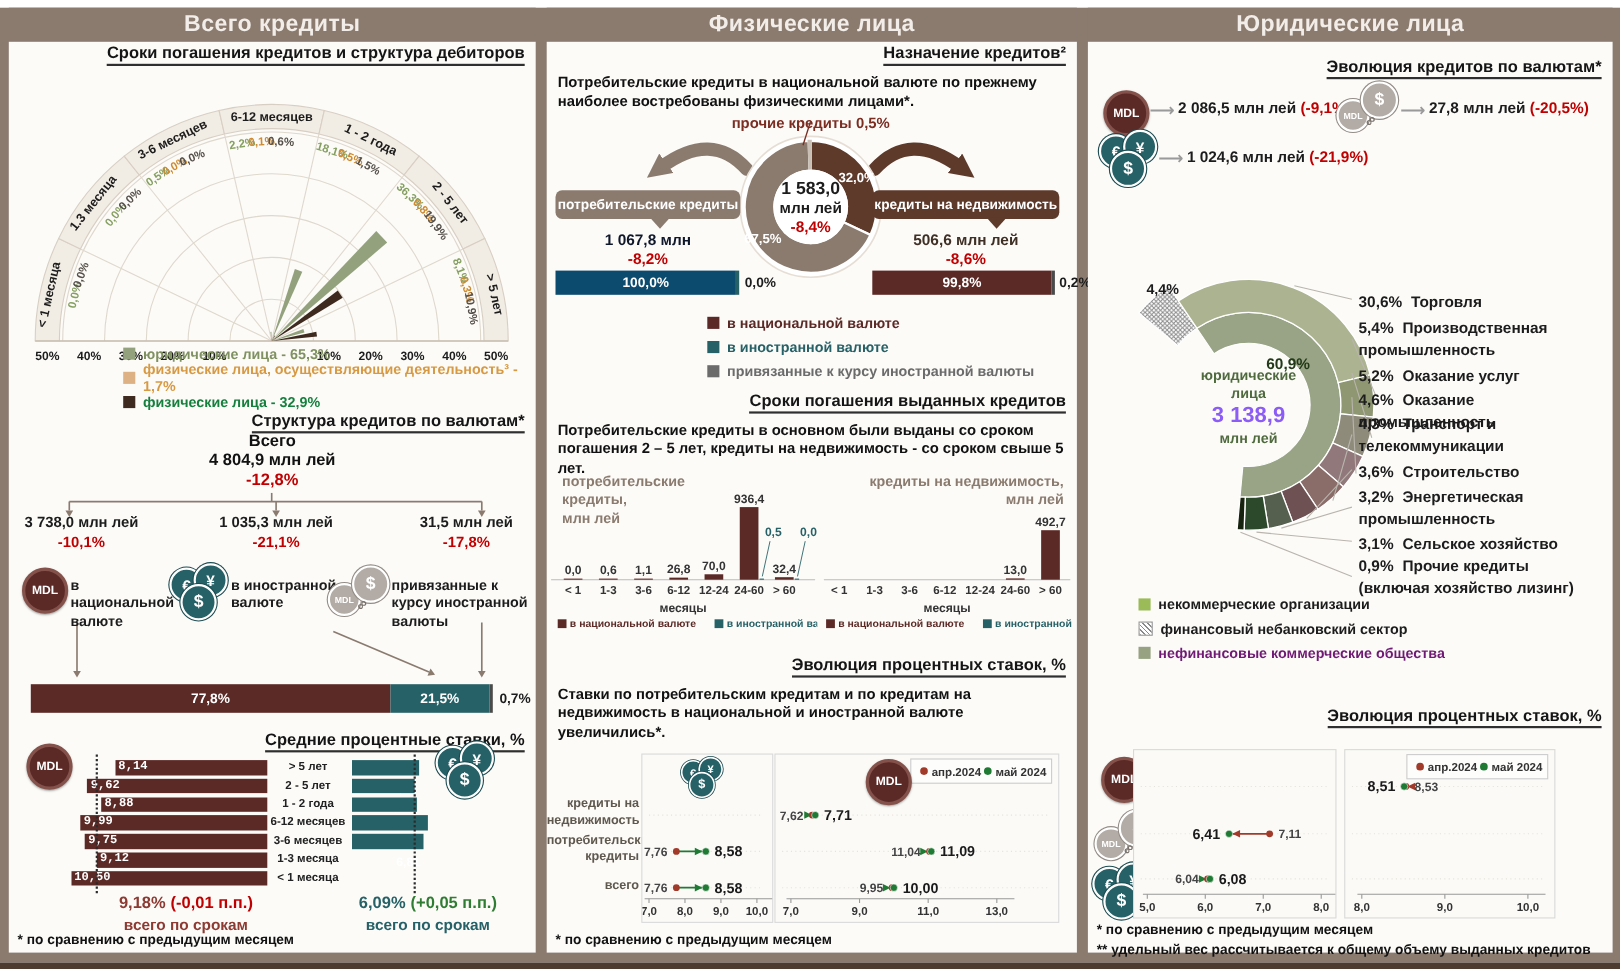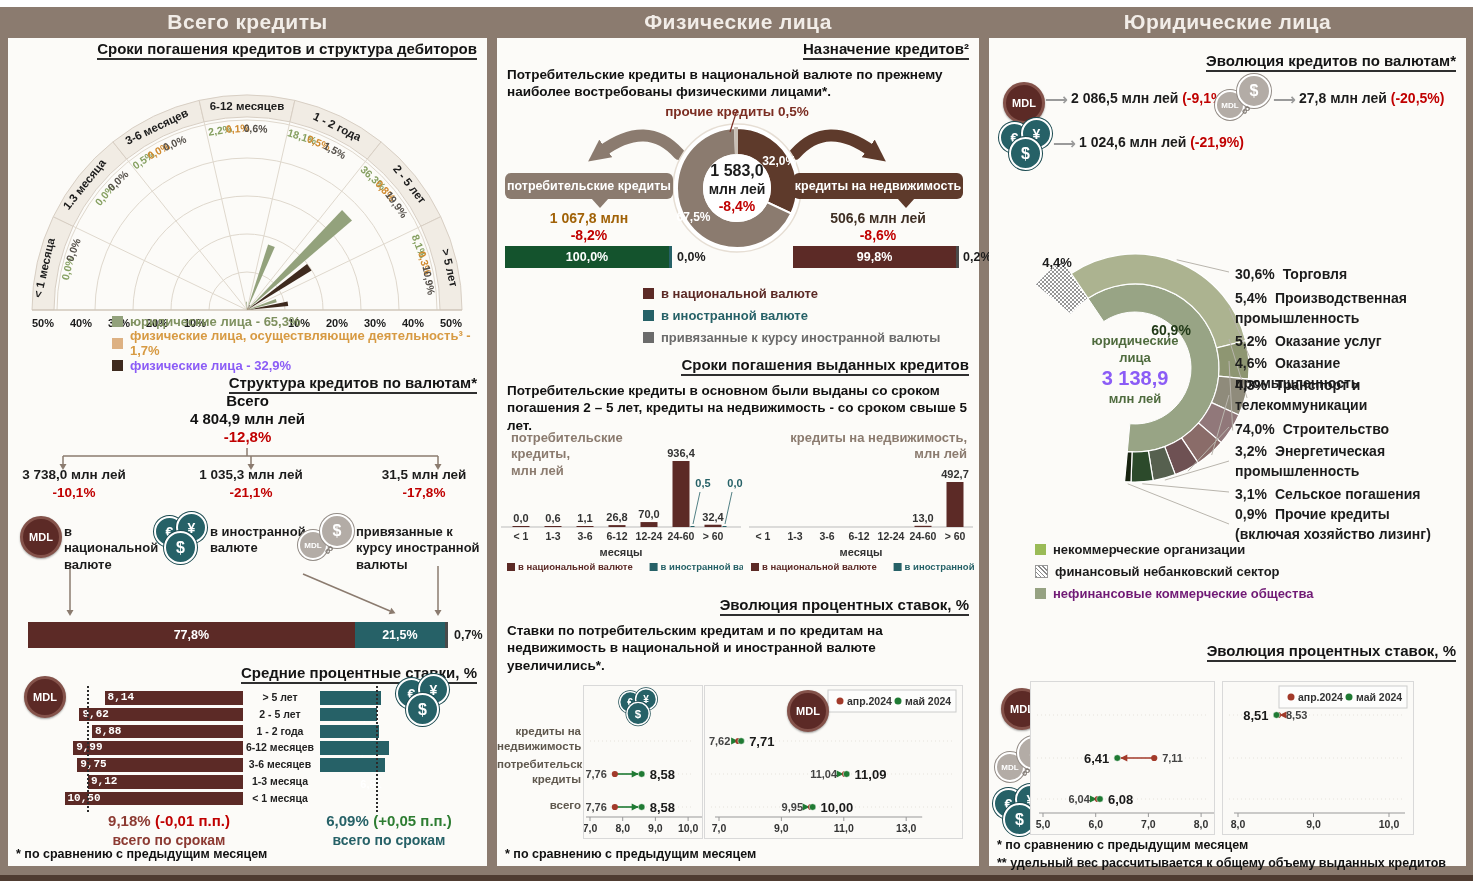--- a/index.html
+++ b/index.html
@@ -153,21 +153,21 @@
         <div class="row">
           <span class="sq" style="background: rgb(147, 162, 124);"></span>
           <span style="color: rgb(127, 145, 96);">юридические лица - 65,3%</span>
         </div>
         <div class="row">
           <span class="sq" style="background: rgb(221, 177, 131);"></span>
           <span style="color: rgb(215, 154, 67);">физические лица, осуществляющие деятельность³ - 1,7%</span>
         </div>
         <div class="row">
           <span class="sq" style="background: rgb(62, 42, 30);"></span>
-          <span style="color: #8b5cf6; text-align: center;">физические лица - 32,9%</span>
+          <span style="color: #15803d; text-align: center;">физические лица - 32,9%</span>
         </div>
       </div>
 
     <div class="sec-title" style="top:336px;">Структура кредитов по валютам*</div>
     <div class="center-block" style="top:354px;left:0;width:479px;font-size:15px;line-height:18px;">
       <div>Всего</div>
       <div>4 804,9 млн лей</div>
       <div class="red">-12,8%</div>
     </div>
     <svg id="tree-svg" class="abs" style="top:410px;left:0;" width="479" height="185">
@@ -339,27 +339,27 @@
           <text x="282.21639627510075" y="67.20866025105018" font-size="12" fill="#fff" text-anchor="middle" font-weight="bold">32,0%</text>
           <text x="196.53801720884996" y="122.54918653590286" font-size="12" fill="#fff" text-anchor="middle" font-weight="bold">67,5%</text>
           <circle cx="240" cy="90" r="34" fill="#fff"></circle>
           <text x="240" y="78" font-size="16" fill="#1c1c1c" text-anchor="middle" font-weight="bold">1 583,0</text>
           <text x="240" y="96" font-size="14" fill="#1c1c1c" text-anchor="middle" font-weight="bold">млн лей</text>
           <text x="240" y="113" font-size="14" fill="#C00000" text-anchor="middle" font-weight="bold">-8,4%</text>
         </svg></div>
 
     <div class="banner t" style="top:135px;left:8px;width:168px;">потребительские кредиты</div>
     <div class="banner d" style="top:135px;left:296px;width:170px;">кредиты на недвижимость</div>
-    <div class="bval" style="top:172px;left:8px;width:168px;color:#a16207;">1 067,8 млн</div>
+    <div class="bval" style="top:172px;left:8px;width:168px;color:#0f172a;">1 067,8 млн</div>
     <div class="bval red" style="top:189px;left:8px;width:168px;">-8,2%</div>
     <div class="bval" style="top:172px;left:296px;width:170px;color:#3F2F24;">506,6 млн лей</div>
     <div class="bval red" style="top:189px;left:296px;width:170px;">-8,6%</div>
 
     <div id="bar-consumer" class="hbar" style="top:208px;left:8px;width:167px;height:22px;">
-        <div class="seg" style="width: 166.666px; background: #14532d;">100,0%</div>
+        <div class="seg" style="width: 166.666px; background: #0c4a6e;">100,0%</div>
         <div class="seg" style="width: 3px; background: rgb(38, 97, 103);"></div>
       </div>
     <div class="bar-out" style="top:212px;left:180px;">0,0%</div>
     <div id="bar-mortgage" class="hbar" style="top:208px;left:296px;width:166px;height:22px;">
         <div class="seg" style="width: 165.668px; background: rgb(92, 42, 38);">99,8%</div>
         <div class="seg" style="width: 3px; background: rgb(74, 74, 74);"></div>
       </div>
     <div class="bar-out" style="top:212px;left:466px;">0,2%</div>
 
     <div id="mid-currency-legend" class="legend-v" style="top:244px;left:146px;">
@@ -592,23 +592,23 @@
       <div style="font-size:13px;line-height:17px;">юридические лица</div>
       <div style="font-size:20px;color:#8b5cf6;line-height:24px;">3 138,9</div>
       <div style="font-size:13px;line-height:17px;">млн лей</div>
     </div>
     <div id="sector-callouts" class="abs" style="top:0;left:0;width:477px;height:828px;pointer-events:none;">
         <div class="co-item" style="top: 226px;"><span class="pct">30,6%</span><span>Торговля</span></div>
         <div class="co-item" style="top: 250px;"><span class="pct">5,4%</span><span>Производственная промышленность</span></div>
         <div class="co-item" style="top: 293px;"><span class="pct">5,2%</span><span>Оказание услуг</span></div>
         <div class="co-item" style="top: 315px;"><span class="pct">4,6%</span><span>Оказание промышленность</span></div>
         <div class="co-item" style="top: 337px;"><span class="pct">4,3%</span><span>Транспорт и телекоммуникации</span></div>
-        <div class="co-item" style="top: 381px;"><span class="pct">74,0%</span><span>Строительство</span></div>
+        <div class="co-item" style="top: 381px;"><span class="pct">3,6%</span><span>Строительство</span></div>
         <div class="co-item" style="top: 403px;"><span class="pct">3,2%</span><span>Энергетическая промышленность</span></div>
-        <div class="co-item" style="top: 446px;"><span class="pct">3,1%</span><span>Сельское погашения</span></div>
+        <div class="co-item" style="top: 446px;"><span class="pct">3,1%</span><span>Сельское хозяйство</span></div>
         <div class="co-item" style="top: 466px;"><span class="pct">0,9%</span><span>Прочие кредиты (включая хозяйство лизинг)</span></div>
       </div>
     <div id="sectors-legend" class="legend-v" style="top:500px;left:46px;">
         <div class="row">
           <span class="sq" style="background: rgb(154, 187, 87);"></span>
           <span style="color: rgb(28, 28, 28);">некоммерческие организации</span>
         </div>
         <div class="row">
           <span class="sq hatch"></span>
           <span style="color: rgb(28, 28, 28);">финансовый небанковский сектор</span>

